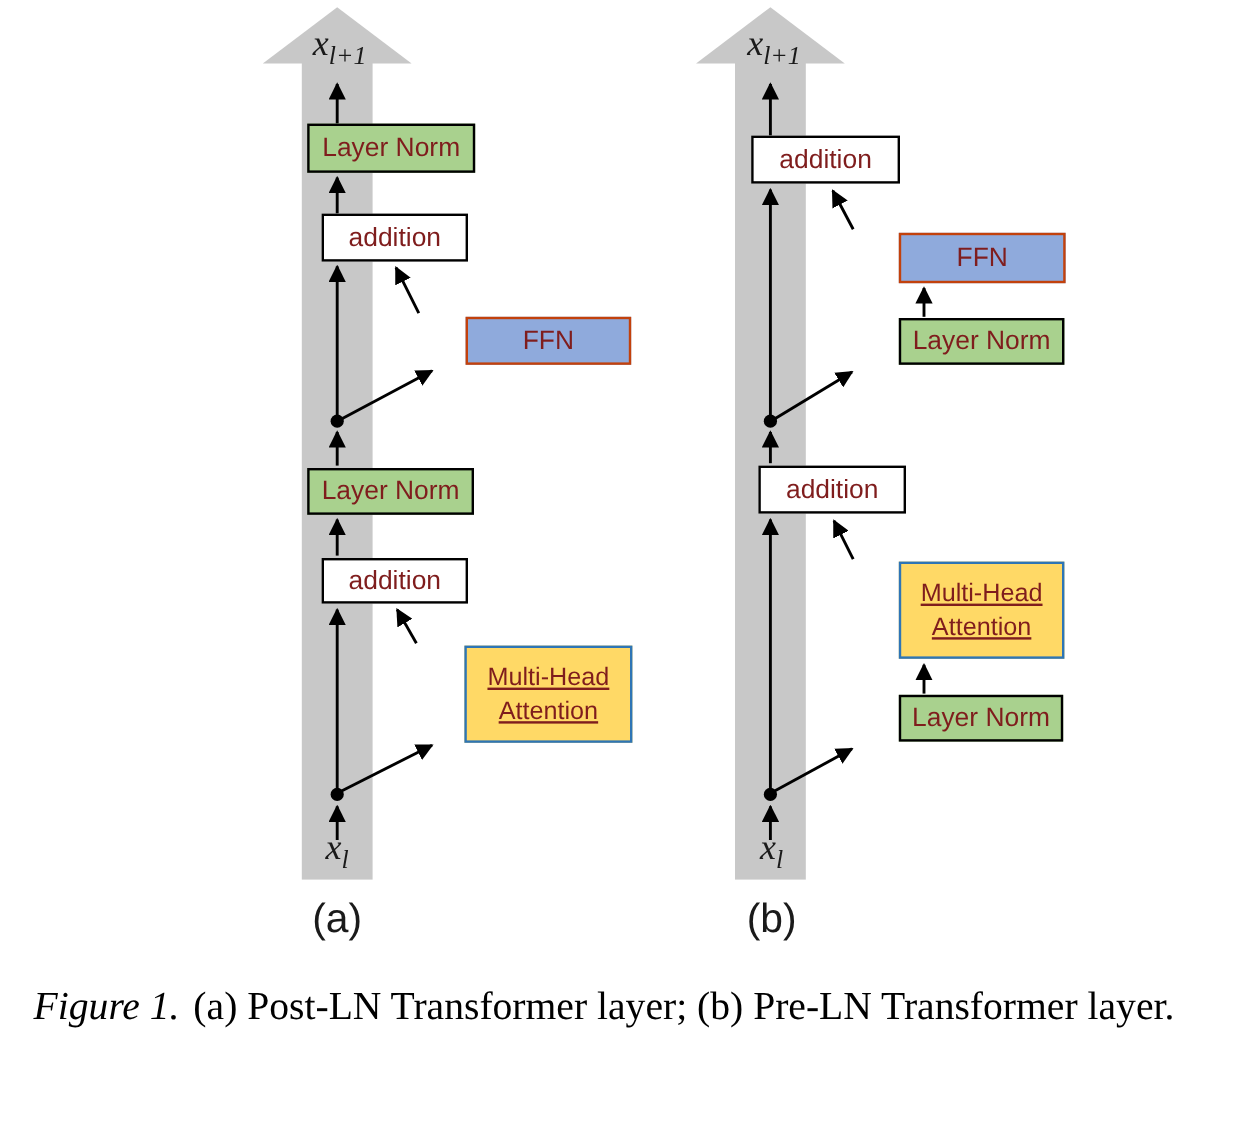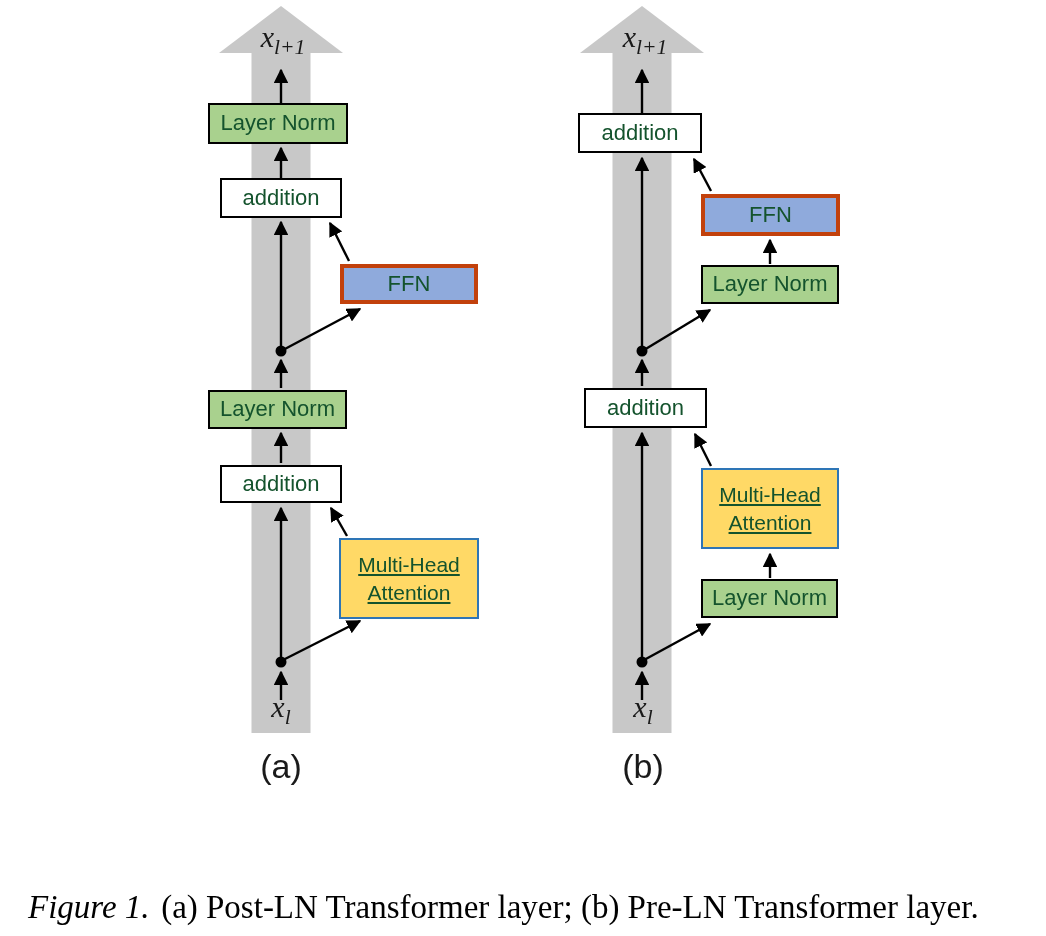--- a/index.html
+++ b/index.html
@@ -5,38 +5,38 @@
   html,body { margin:0; padding:0; background:#ffffff; }
   .figure {
     position:relative; width:1046px; height:936px; background:#ffffff;
     overflow:hidden;
   }
   .gfx { position:absolute; left:0; top:0; z-index:1; }
   .box {
     position:absolute; z-index:2; box-sizing:border-box;
     display:flex; align-items:center; justify-content:center;
     font-family:"Liberation Sans", sans-serif; font-size:22px;
-    color:#14532d; text-align:center; line-height:1.3;
+    color:#7f1d1d; text-align:center; line-height:1.3;margin-left:48px;
   }
   .white-box { background:#ffffff; border:2.5px solid #000000;text-align:right; }
   .green-box { background:#a9d18e; border:2.5px solid #000000; }
-  .blue-box  { background:#8faadc; border:4px solid #c2410c; }
+  .blue-box  { background:#8faadc; border:2px solid #c2410c; }
   .yellow-box{ background:#ffd966; border:2px solid #2e75b6; font-size:21px; padding:2px 10px;text-decoration:underline; }
   .math-label {
     position:absolute; z-index:2; text-align:center;
     font-family:"Liberation Serif", serif; font-style:italic;
     font-size:30px; color:#1a1a1a;
   }
   .math-label sub { font-size:0.72em; line-height:0; }
   .panel-label {
     position:absolute; z-index:2; text-align:center;
     font-family:"Liberation Sans", sans-serif; font-size:34px; color:#1a1a1a;
   }
   .caption {
-    position:absolute; left:28px; top:879px; width:1012px; z-index:2;
+    position:absolute; left:28px; top:811px; width:1012px; z-index:2;
     font-family:"Liberation Serif", serif; font-size:33px;
     line-height:57px; color:#000000;
   }
   .caption .cap-label { font-style:italic; margin-right:0.35em; }
 </style>
 </head>
 <body>
 
 <div class="figure">
 

